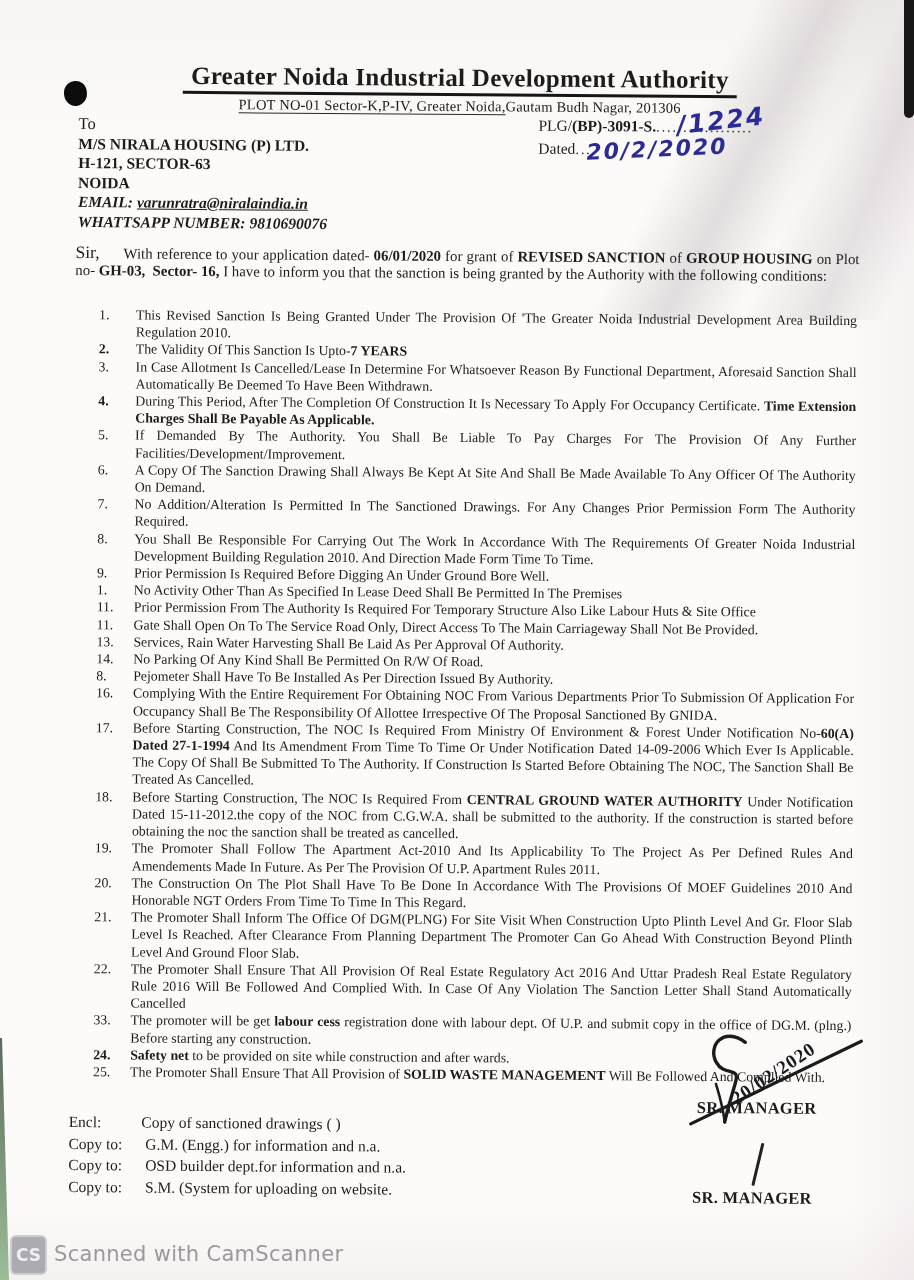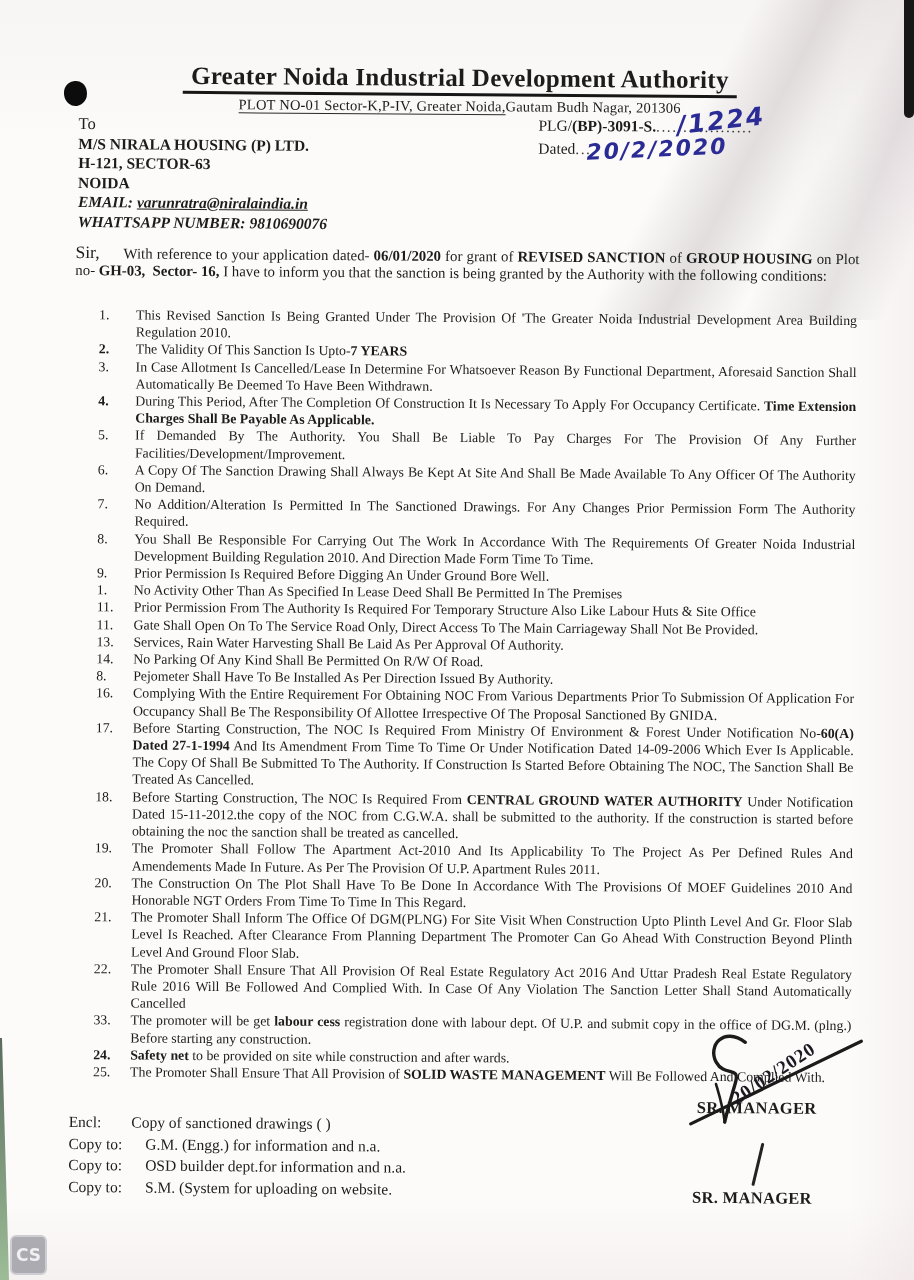--- a/index.html
+++ b/index.html
@@ -82,21 +82,21 @@
   .sig-date {
     position:absolute; left:42px; top:34px; font-size:19px; color:#1a1a20;
     transform:rotate(-34deg); letter-spacing:1px; font-weight:bold;
   }
   .sig-title-top { position:absolute; left:702px; top:1096px; font-size:16.5px; font-weight:bold; letter-spacing:0.3px; }
   .sig-stroke { position:absolute; left:762px; top:1140px; width:3px; height:44px; background:#232323; transform:rotate(13deg); border-radius:2px; }
   .sig-title-bottom { position:absolute; left:698px; top:1186px; font-size:16.5px; font-weight:bold; letter-spacing:0.3px; }
 
   .encl-block { position:absolute; left:74px; top:1114px; font-size:15.5px; line-height:21.5px; }
   .encl-row .lbl { margin-right:23px; }
-  .encl-row:first-child .lbl { margin-right:30px; }
+  .encl-row:first-child .lbl { margin-right:40px; }
 
   
   .cs-logo {
     position:absolute; left:10px; top:1235px; width:37px; height:40px;
     background:#a4a4ab; border-radius:6px; border:2px solid #c9c9cf;
     box-sizing:border-box; display:flex; align-items:center; justify-content:center;
     font-family:"DejaVu Sans", sans-serif; font-weight:bold; font-size:17px; color:#f0f0f2;
     opacity:0.9;
   }
   .cs-text {
@@ -267,14 +267,15 @@
     <div class="encl-block" id="encl-block">
         <div class="encl-row"><span class="lbl">Encl:</span><span>Copy of sanctioned drawings ( )</span></div>
         <div class="encl-row"><span class="lbl">Copy to:</span><span>G.M. (Engg.) for information and n.a.</span></div>
         <div class="encl-row"><span class="lbl">Copy to:</span><span>OSD builder dept.for information and n.a.</span></div>
         <div class="encl-row"><span class="lbl">Copy to:</span><span>S.M. (System for uploading on website.</span></div>
       </div>
 
   </div>
 
   <div class="cs-logo">CS</div>
+  <div class="cs-text">Scanned with CamScanner</div>
 
 </div>
 
 </body></html>

